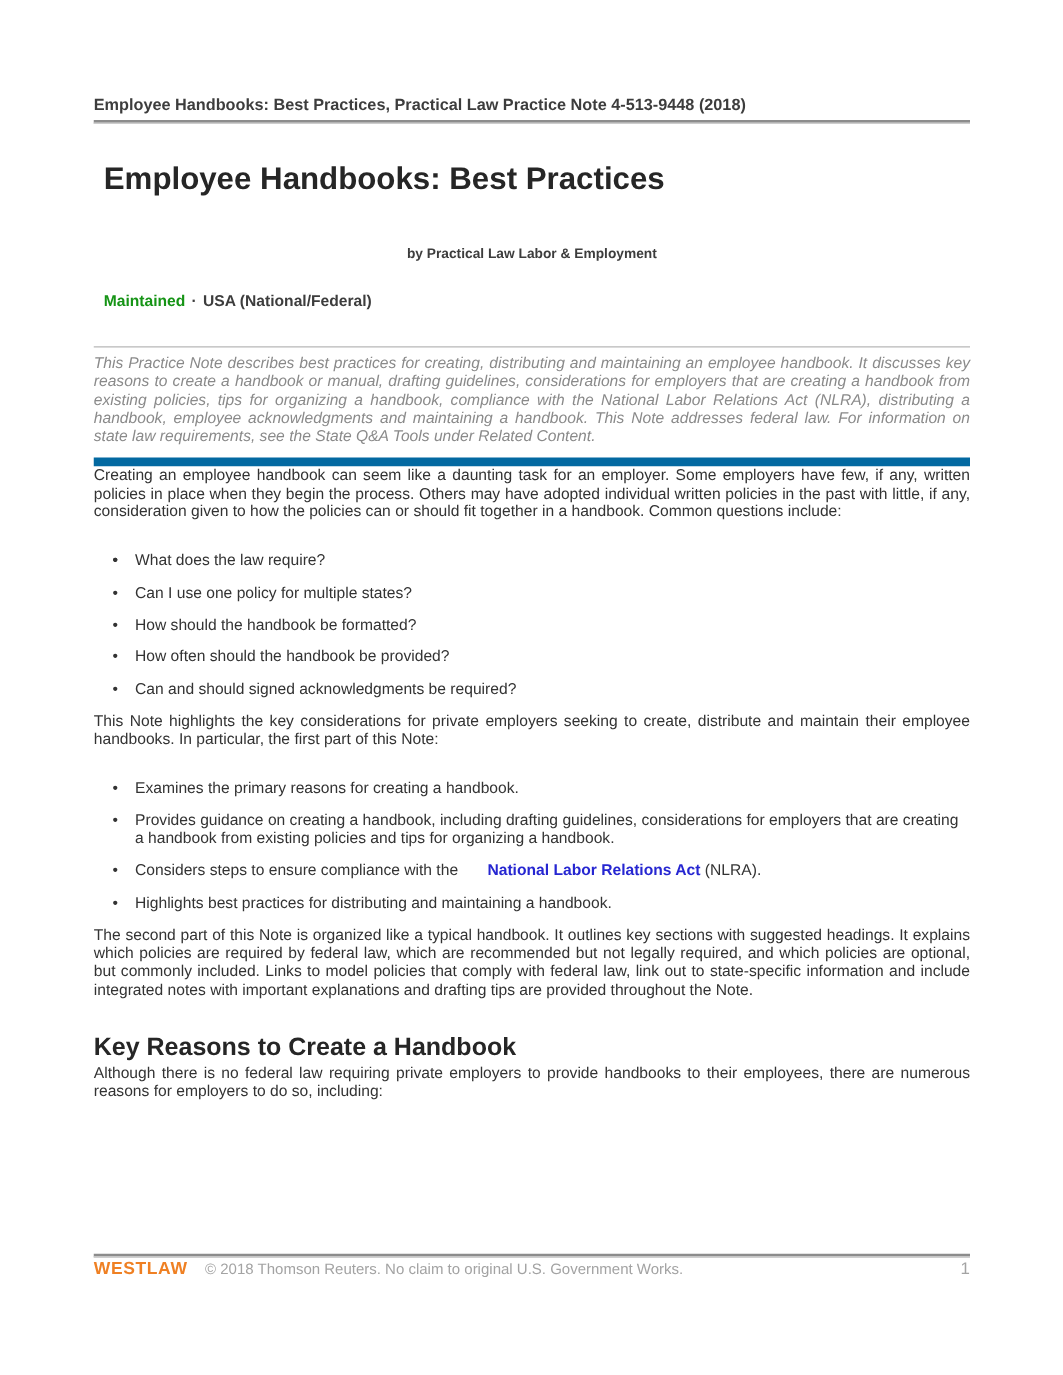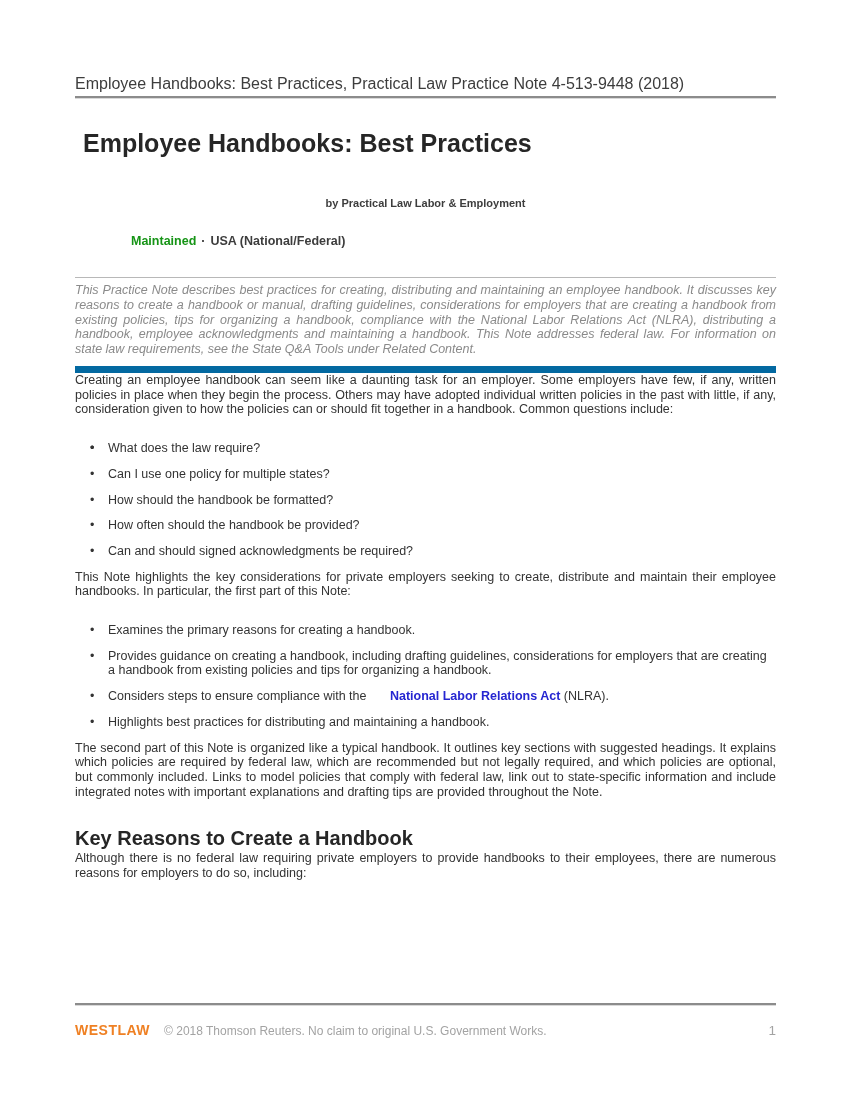--- a/index.html
+++ b/index.html
@@ -14,23 +14,23 @@
     overflow: hidden;
   }
   .content {
     position: absolute;
     left: 75px;
     right: 74px;
     top: 0;
     padding-top: 77px;
   }
   .doc-ref {
-    font-size: 16px;
+    font-size: 13px;
     line-height: 13px;
-    font-weight: normal;
+    font-weight: bold;
     color: #3d3d3d;
   }
   .header-rule {
     margin-top: 6px;
     height: 3px;
     background: #8c8c8c;
     border-bottom: 1px solid #d9d9d9;
   }
   h1.title {
     margin: 29px 0 0 8px;
@@ -49,21 +49,21 @@
     text-align: center;
   }
   .status-line {
     margin-top: 24px;
     margin-left: 8px;
     font-size: 12.5px;
     line-height: 15px;
     font-weight: bold;
     color: #3d3d3d;
   }
-  .maintained { color: var(--green, #169416); margin-left: 48px; }
+  .maintained { color: var(--green, #169416); }
   .dot-sep { margin: 0 5px; color: #3d3d3d; }
   .abstract {
     margin-top: 28px;
     border-top: 1px solid #b8b8b8;
     border-bottom: 7px solid #0369a1;
     padding: 5px 0 9px 0;
     font-size: 12.5px;
     line-height: 14.8px;
     font-style: italic;
     color: #8a8a8a;
@@ -119,21 +119,21 @@
     left: 75px;
     right: 74px;
     top: 1003px;
   }
   .footer-rule {
     height: 3px;
     background: #8c8c8c;
     border-bottom: 1px solid #d9d9d9;
   }
   .footer-row {
-    margin-top: 16px;
+    margin-top: 0;
     display: flex;
     align-items: baseline;
   }
   .westlaw-logo {
     font-size: 14px;
     font-weight: bold;
     color: var(--orange, #ef8023);
     letter-spacing: 0.5px;
   }
   .copyright {

